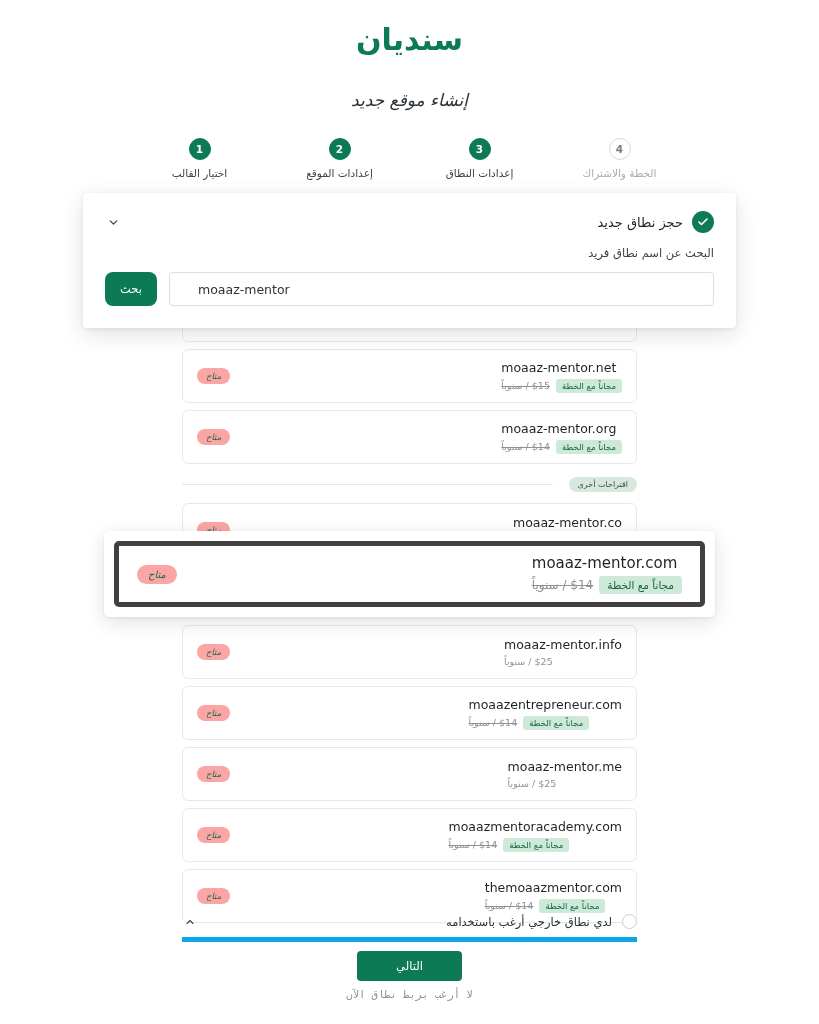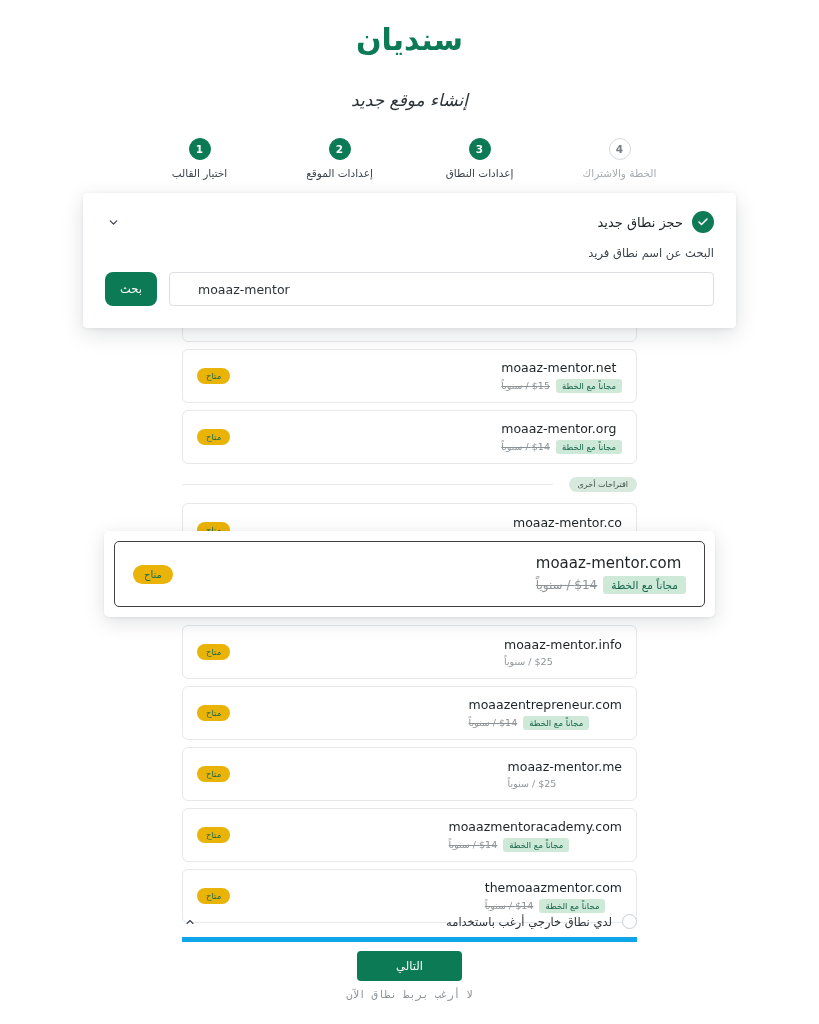--- a/index.html
+++ b/index.html
@@ -140,25 +140,26 @@
   .free-badge {
     font-size: 8.5px;
     background: #cfe9d9;
     color: #15654a;
     padding: 2px 6px;
     border-radius: 3px;
     white-space: nowrap;
   }
   .avail-pill {
     font-size: 8.5px;
-    background: #eab308;
+    background: #fca5a5;
     color: #1b6b4c;
     padding: 3px 9px;
     border-radius: 999px;
     white-space: nowrap;
+    font-style: italic;
   }
 
   
   .suggest-divider {
     display: flex;
     flex-direction: row;
     align-items: center;
     gap: 16px;
     margin: 13px 0 11px 0;
   }
@@ -267,21 +268,21 @@
     top: 531px;
     right: 104px;
     left: 104px;
     background: #ffffff;
     border-radius: 5px;
     box-shadow: 0 5px 20px rgba(18,25,35,0.13), 0 1px 3px rgba(18,25,35,0.07);
     padding: 10px;
     z-index: 20;
   }
   .zoom-inner {
-    border: 1px solid #404040;
+    border: 5px solid #404040;
     border-radius: 5px;
     height: 66px;
     display: flex;
     flex-direction: row;
     align-items: center;
     justify-content: space-between;
     padding: 0 18px;
   }
   .zoom-inner .domain-name { font-size: 15px; }
   .zoom-inner .domain-price { font-size: 12px; }

